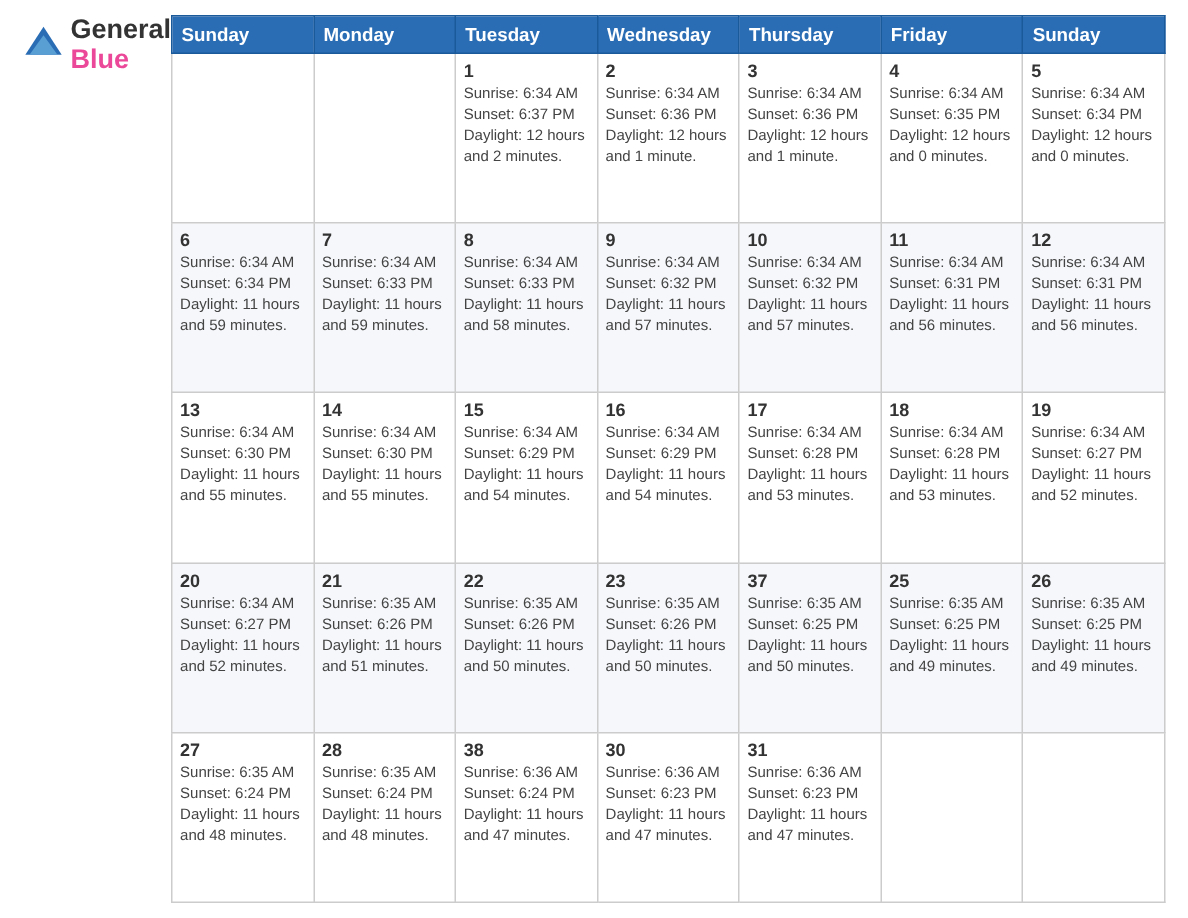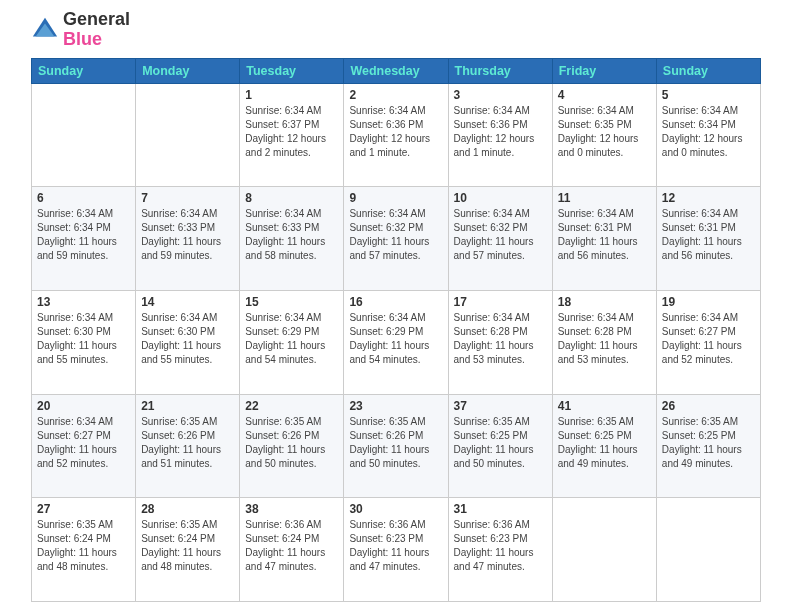--- a/index.html
+++ b/index.html
@@ -6,23 +6,23 @@
     body {
       width: 792px;
       height: 612px;
       font-family: Arial, sans-serif;
       background: #fff;
       overflow: hidden;
     }
     .page {
       width: 792px;
       height: 612px;
-      padding: 10px 31px;
+      padding: 10px 15px;
       display: flex;
-      flex-direction: column;
+      flex-direction: row;
     }
     .header {
       display: flex;
       justify-content: space-between;
       align-items: flex-start;
       margin-bottom: 8px;
     }
     .logo {
       display: flex;
       align-items: center;
@@ -51,21 +51,21 @@
       font-size: 14px;
       color: #555;
     }
     .calendar-table {
       width: 100%;
       border-collapse: collapse;
       flex: 1;
     }
     .calendar-table th {
       background-color: #2a6db5;
-      color: #5eead4;
+      color: #ffffff;
       text-align: left;
       padding: 5px 6px;
       font-size: 12.5px;
       font-weight: bold;
       border: 1px solid #1a5a9a;
     }
     .calendar-table td {
       border: 1px solid #ccc;
       vertical-align: top;
       padding: 4px 5px;
@@ -222,21 +222,21 @@
           </td>
           <td>
             <div class="day-number">23</div>
             <div class="day-info">Sunrise: 6:35 AM<br>Sunset: 6:26 PM<br>Daylight: 11 hours and 50 minutes.</div>
           </td>
           <td>
             <div class="day-number">37</div>
             <div class="day-info">Sunrise: 6:35 AM<br>Sunset: 6:25 PM<br>Daylight: 11 hours and 50 minutes.</div>
           </td>
           <td>
-            <div class="day-number">41</div>
+            <div class="day-number">25</div>
             <div class="day-info">Sunrise: 6:35 AM<br>Sunset: 6:25 PM<br>Daylight: 11 hours and 49 minutes.</div>
           </td>
           <td>
             <div class="day-number">26</div>
             <div class="day-info">Sunrise: 6:35 AM<br>Sunset: 6:25 PM<br>Daylight: 11 hours and 49 minutes.</div>
           </td>
         </tr>
         <tr>
           <td>
             <div class="day-number">27</div>

